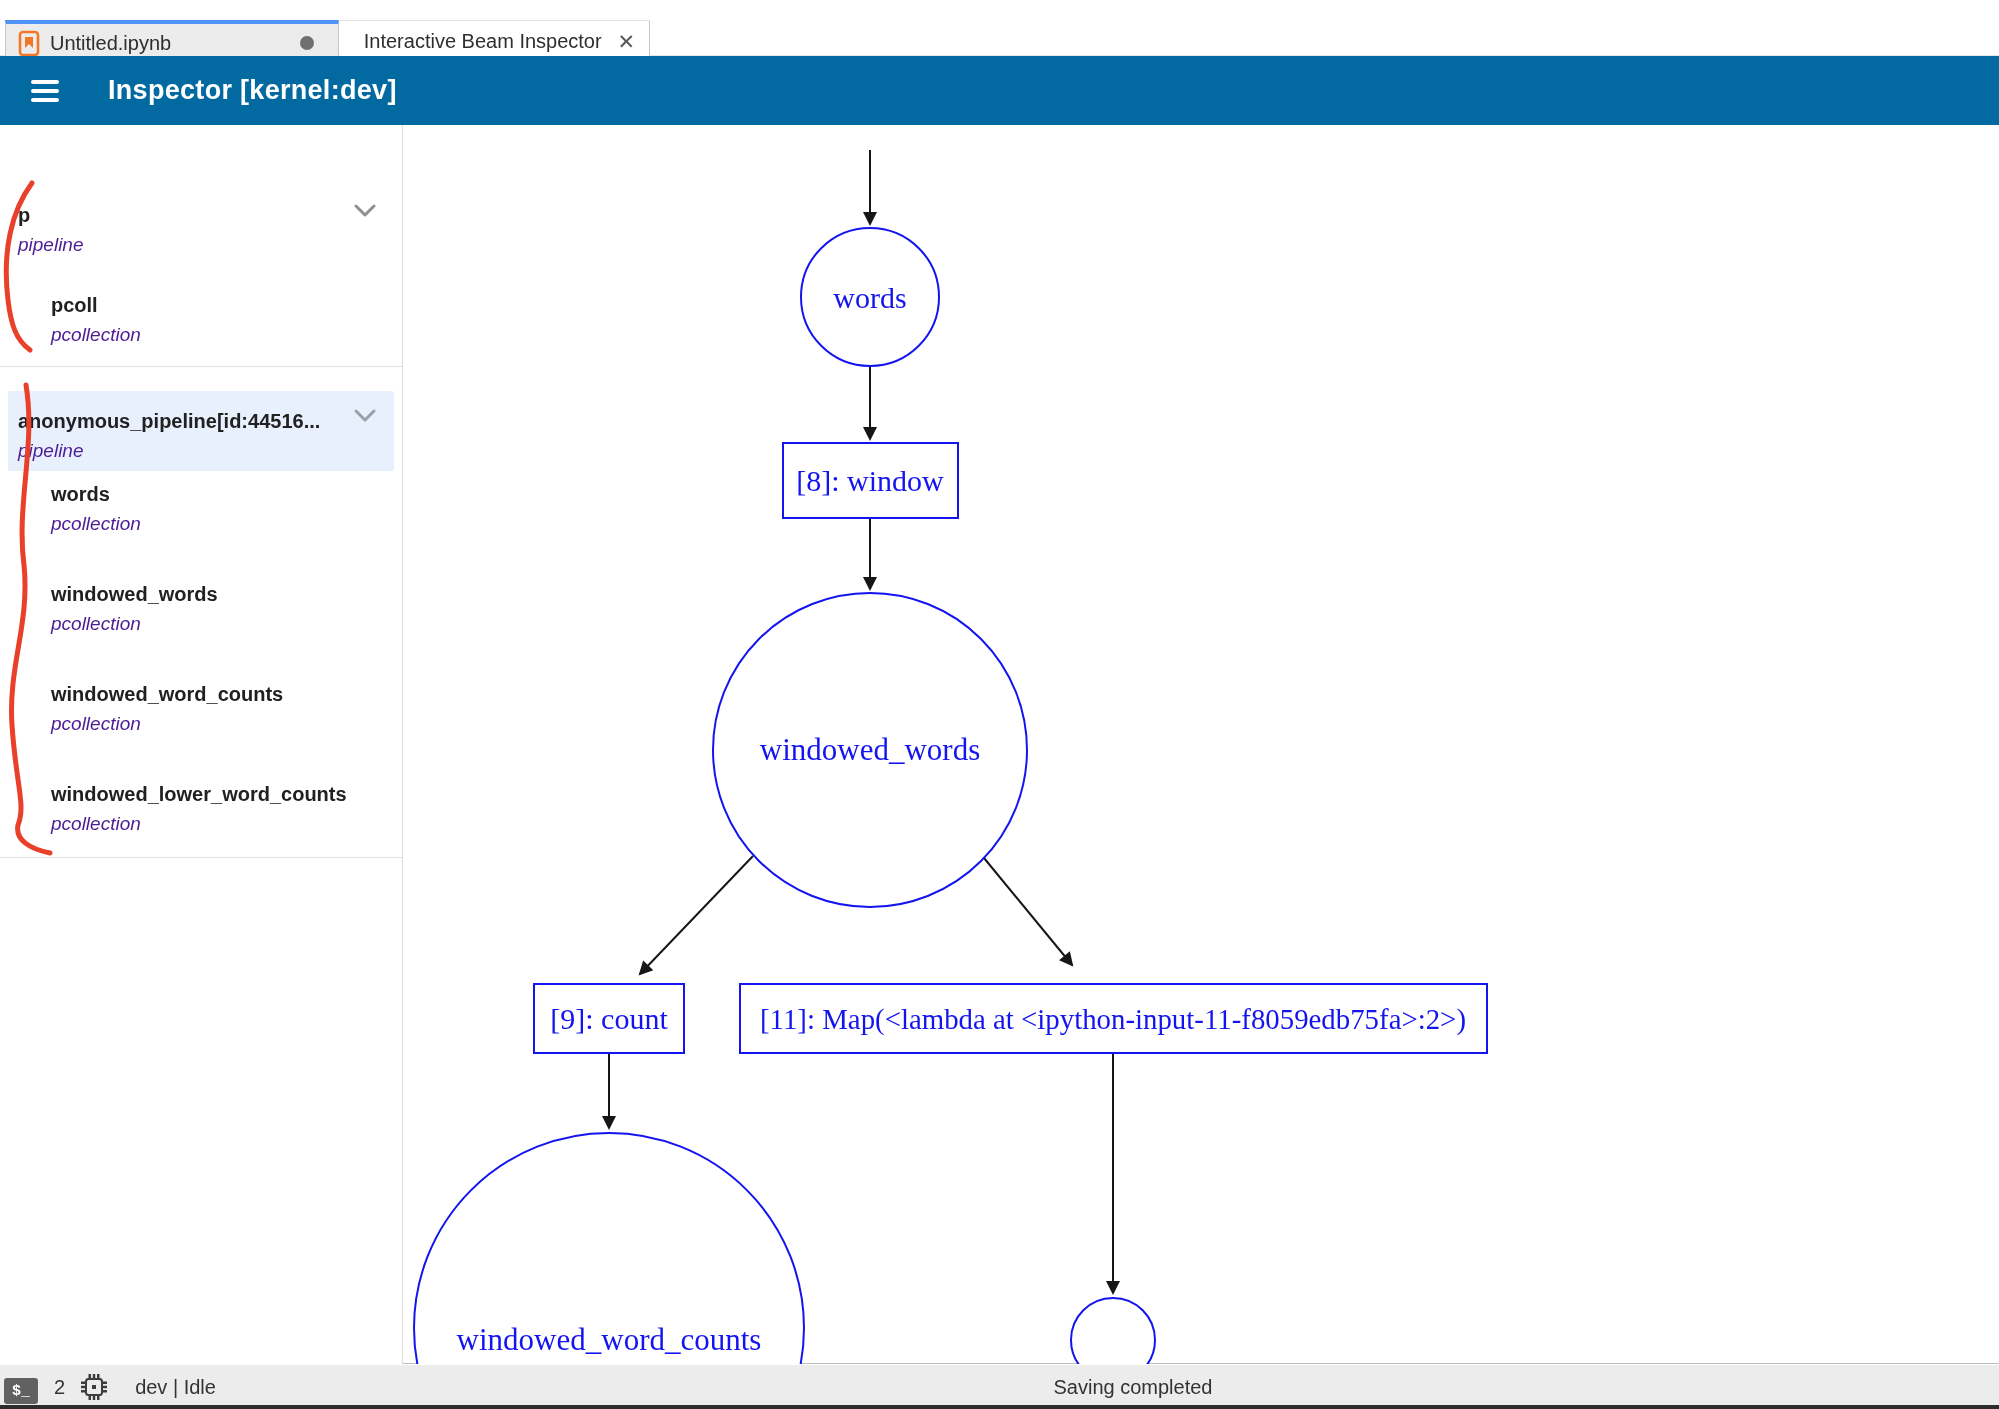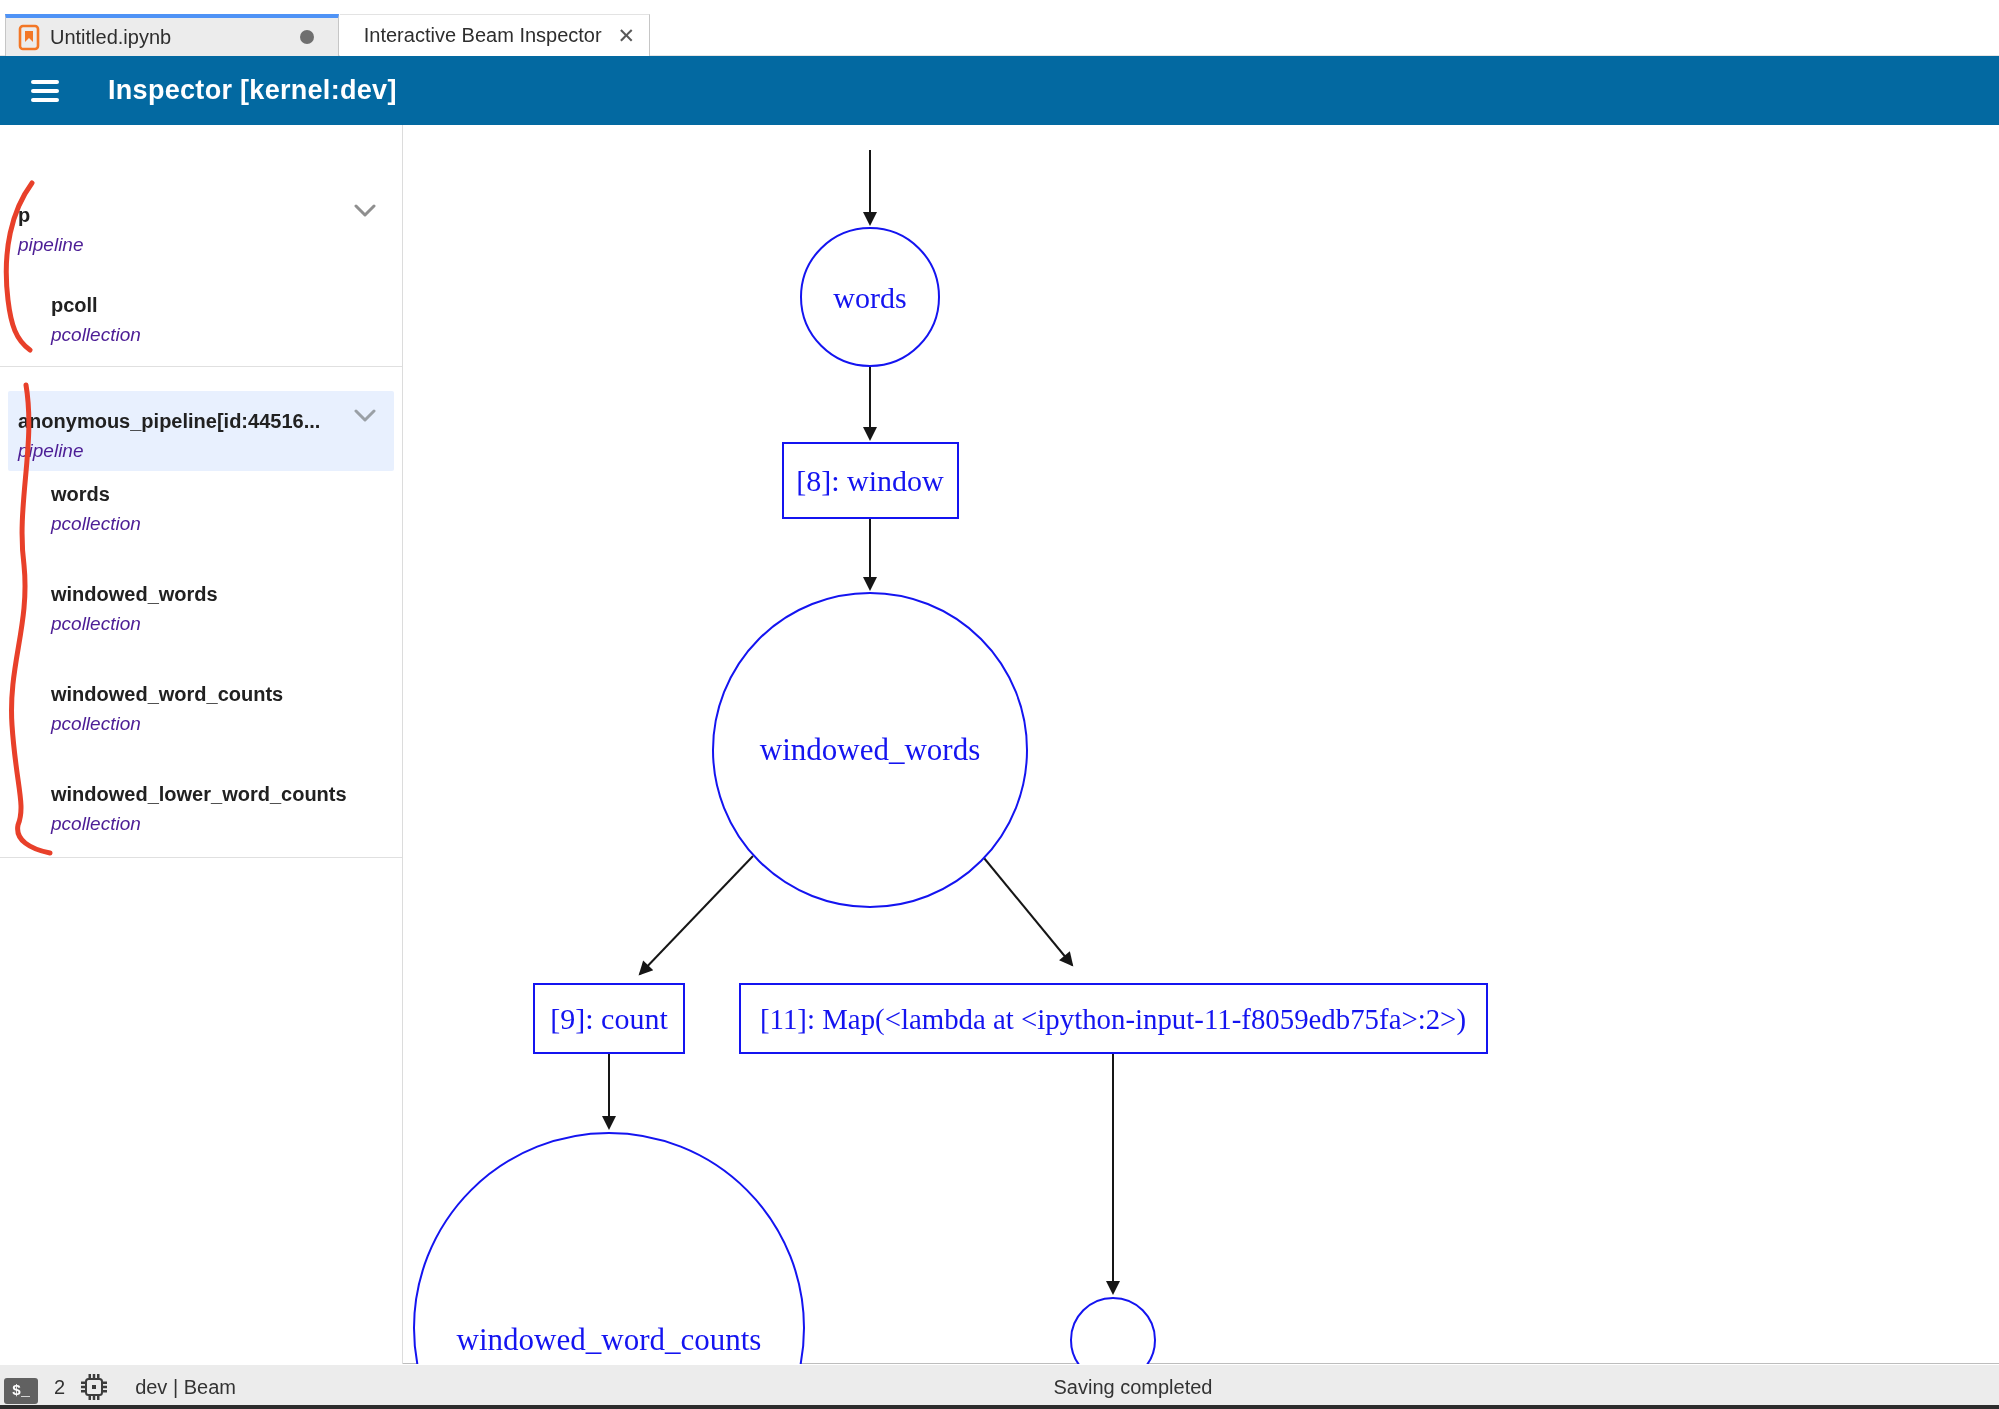--- a/index.html
+++ b/index.html
@@ -2,21 +2,21 @@
 <html><head>
 <meta charset="utf-8">
 <style>
   * { margin:0; padding:0; box-sizing:border-box; }
   html,body { width:1999px; height:1409px; overflow:hidden; background:#fff;
               font-family:"Liberation Sans", sans-serif; }
 
   
   .tabbar { position:absolute; top:0; left:0; width:1999px; height:56px; background:#fff;
             border-bottom:1px solid #e6e6e6; }
-  .tab { position:absolute; top:14px; height:42px; display:flex; align-items:center; }
+  .tab { position:absolute; top:20px; height:42px; display:flex; align-items:center; }
   .tab-notebook { left:5px; width:334px; background:#ececec;
                   border-top:4px solid #4f93f6; border-left:1px solid #c6c6c6;
                   border-right:1px solid #c6c6c6; padding:0 12px; }
   .tab-inspector { left:340px; width:310px; background:#ffffff;
                    border-top:1px solid #e3e3e3; border-right:1px solid #c6c6c6; padding:0 14px; }
   .tab-label { font-size:20px; color:#2e2e2e; white-space:nowrap; }
   .tab-inspector .tab-label { flex:1; text-align:center; }
   .nb-icon { width:22px; height:27px; margin-right:10px; flex:0 0 auto; }
   .dirty-dot { width:14px; height:14px; border-radius:50%; background:#6f6f6f;
                margin-left:auto; margin-right:12px; }
@@ -198,16 +198,16 @@
         <rect x="13.75" y="24" width="2.5" height="4"></rect>
         <rect x="18" y="24" width="2.5" height="4"></rect>
       <rect x="2" y="9.5" width="4" height="2.5"></rect>
         <rect x="2" y="13.75" width="4" height="2.5"></rect>
         <rect x="2" y="18" width="4" height="2.5"></rect>
       <rect x="24" y="9.5" width="4" height="2.5"></rect>
         <rect x="24" y="13.75" width="4" height="2.5"></rect>
         <rect x="24" y="18" width="4" height="2.5"></rect>
     </g>
   </svg>
-  <span class="kernel-status">dev | Beam</span>
+  <span class="kernel-status">dev | Idle</span>
   <span class="save-msg">Saving completed</span>
 </div>
 <div class="bottom-strip"></div>
 
 </body></html>

